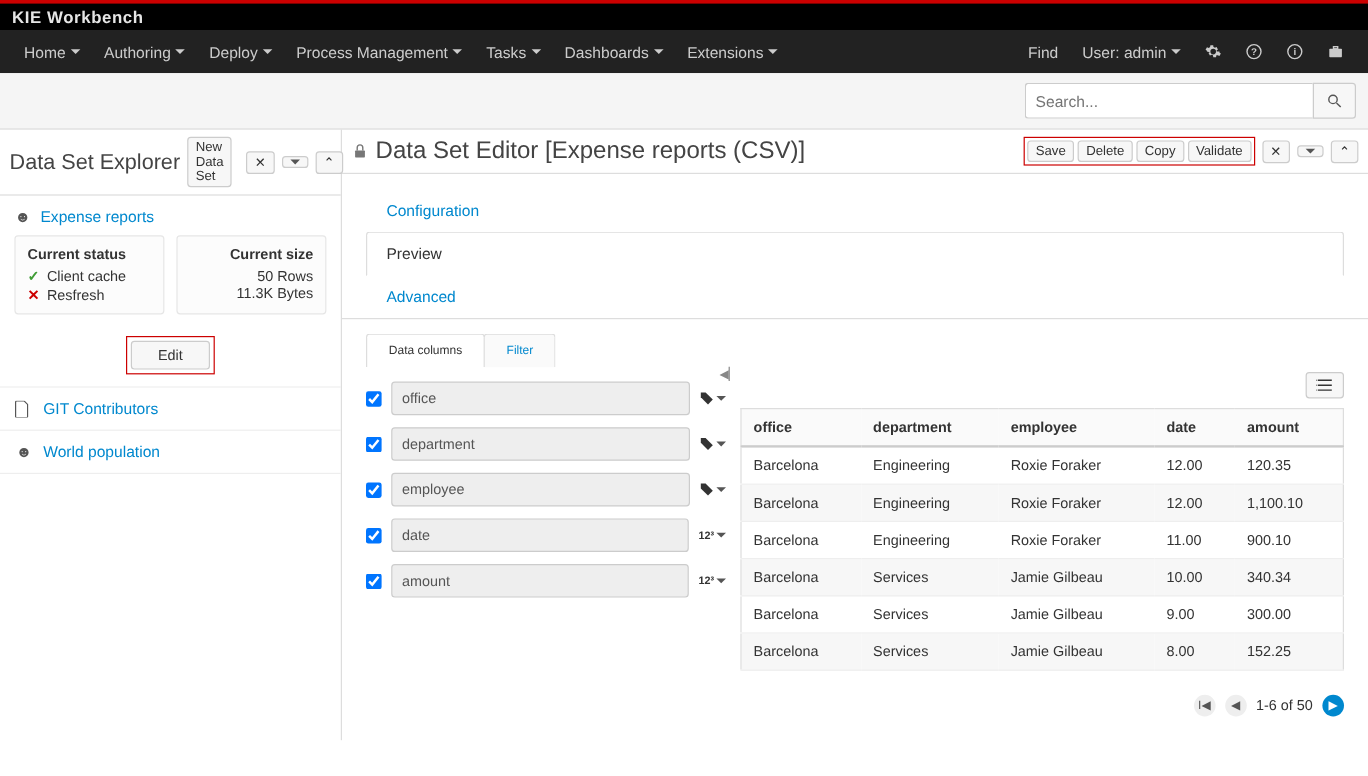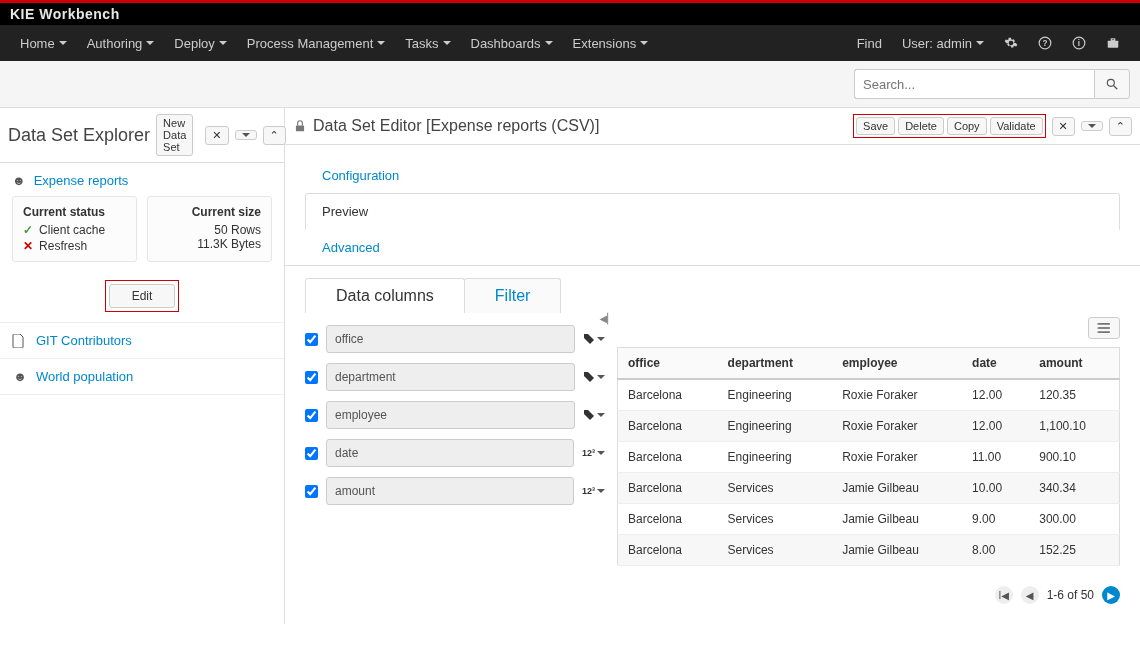--- a/index.html
+++ b/index.html
@@ -36,28 +36,28 @@
   .status-cards { display:flex; gap:10px; margin-top:8px; }
   .card { flex:1; border:1px solid #e6e6e6; border-radius:3px; padding:8px 10px; background:#fcfcfc; text-align:right;}
   .card.left { text-align:left; }
   .card .hdr { font-weight:bold; margin-bottom:4px; font-size:12px;}
   .status-line { display:flex; align-items:center; gap:6px; font-size:12px; margin-top:2px;}
   .check { color:#3f9c35; font-weight:bold;}
   .cross { color:#cc0000; font-weight:bold;}
   .edit-wrap { display:flex; justify-content:center; margin-top:18px; }
   .edit-box { border:1px solid #c00; padding:3px;}
   .editor-toolbar { display:flex; align-items:center; padding:6px 8px; gap:6px; border-bottom:1px solid #ddd;}
-  .editor-toolbar .title { font-size:16px; color:#444; }
+  .editor-toolbar .title { font-size:20px; color:#444; }
   .editor-toolbar .toolbar-right { margin-left:auto; display:flex; align-items:center; gap:6px;}
   .highlight-group { border:1px solid #c00; display:flex; padding:2px; }
   .tabs { display:flex; border-bottom:1px solid #ddd; padding:0 20px; margin-top:12px;flex-direction:column;}
   .tab { padding:10px 16px; cursor:pointer; color:#0088ce; border:1px solid transparent; margin-bottom:-1px;}
   .tab.active { color:#333; border:1px solid #ddd; border-bottom-color:#fff; border-radius:3px 3px 0 0; background:#fff; }
   .subtabs { display:flex; padding:12px 20px 0 20px; gap:0;}
-  .subtab { padding:8px 30px; border:1px solid #ddd; border-bottom:none; border-radius:3px 3px 0 0; cursor:pointer; font-size:16px; background:#fff;}
+  .subtab { padding:8px 18px; border:1px solid #ddd; border-bottom:none; border-radius:3px 3px 0 0; cursor:pointer; font-size:10px; background:#fff;}
   .subtab + .subtab { margin-left:-1px;}
   .subtab:not(.active){ color:#0088ce; background:#fafafa;}
   .content-split { display:flex; padding:0 20px 20px 20px; gap:12px; }
   .columns-panel { width:300px; padding-top:12px; position:relative;}
   .col-row { display:flex; align-items:center; gap:8px; margin-bottom:10px;}
   .col-row input[type=checkbox]{ margin:0; }
   .col-input { flex:1; padding:6px 8px; border:1px solid #ccc; border-radius:3px; background:#eee; color:#555; font-size:12px;}
   .type-ind { display:flex; align-items:center; gap:2px; cursor:pointer; font-size:11px; color:#333;}
   .collapse-handle { position:absolute; right:-10px; top:0; font-size:10px; color:#888; cursor:pointer; }
   .table-panel { flex:1; padding-top:4px;}

